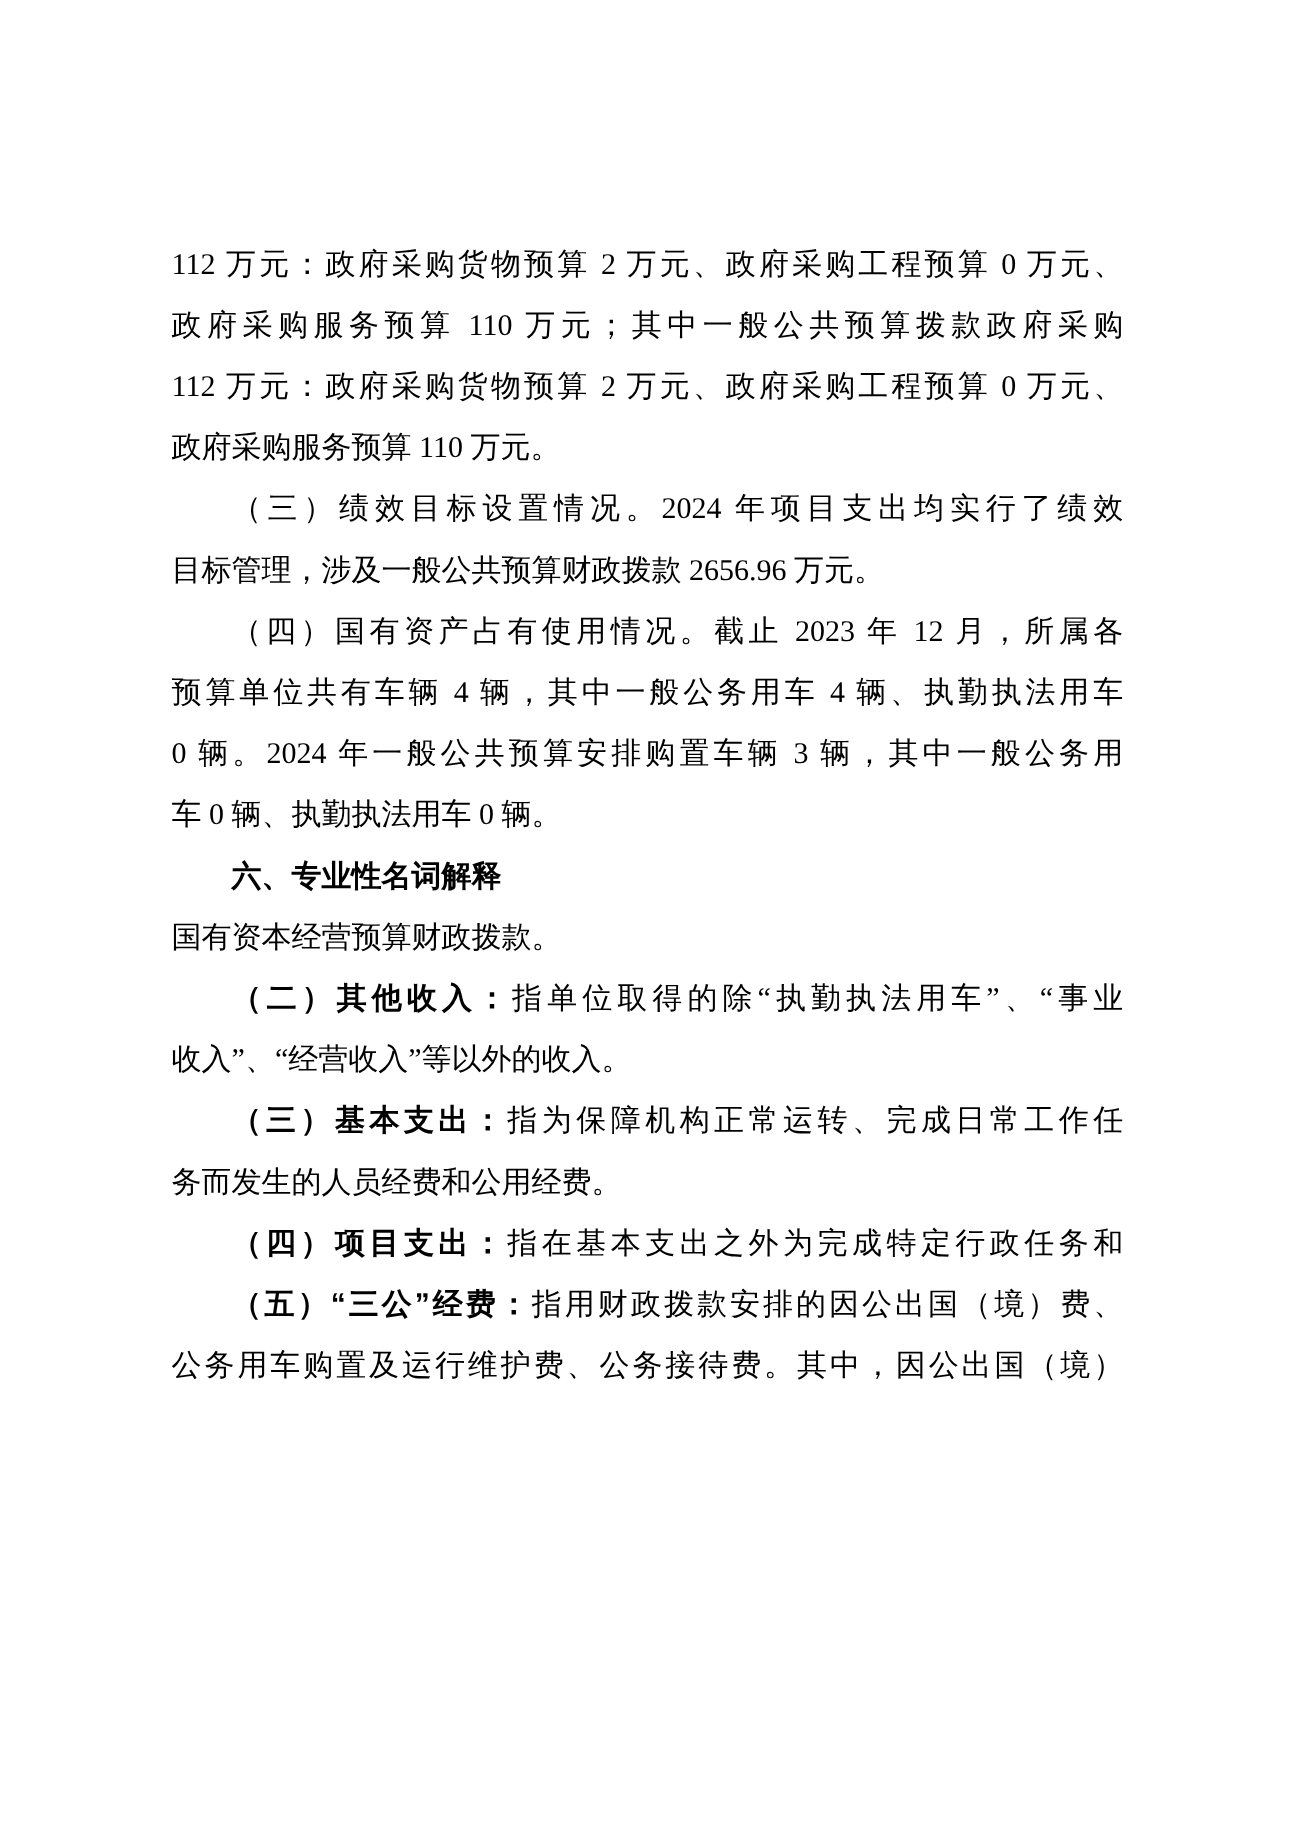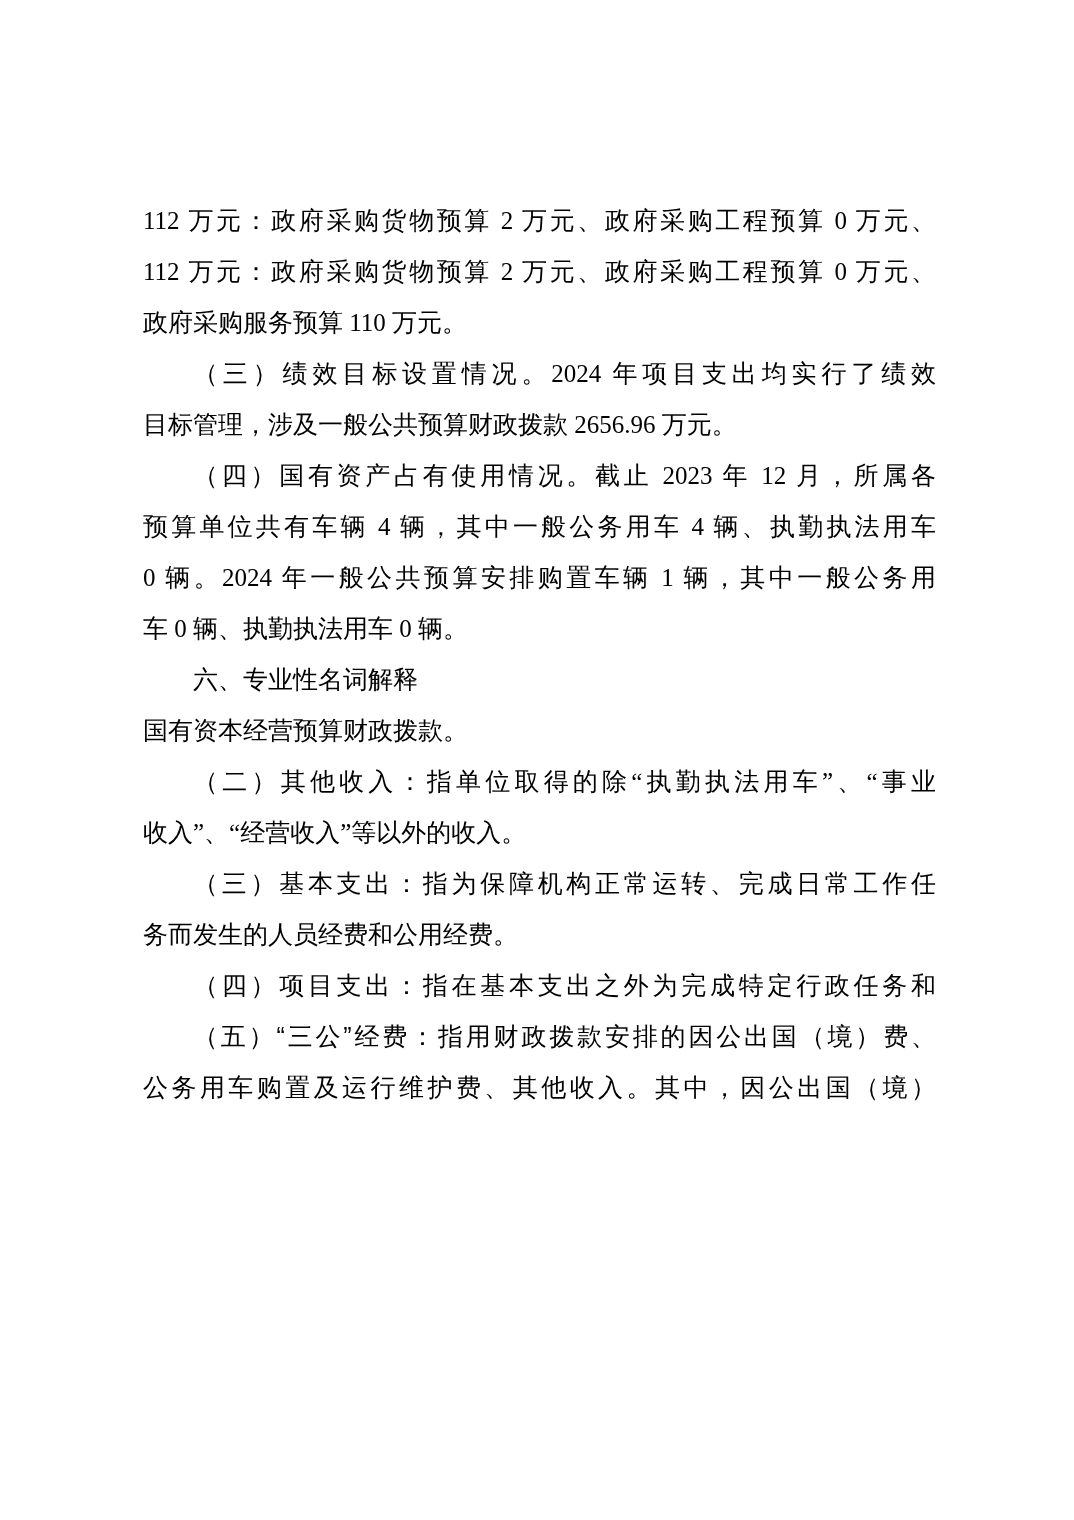--- a/index.html
+++ b/index.html
@@ -31,41 +31,42 @@
     overflow: hidden;
   }
   .line.jl {
     text-align: justify;
     text-align-last: justify;
   }
   .line.indent {
     text-indent: 2em;
   }
   .run.bold, .line.heading .run {
-    font-weight: 400;
+    font-weight: 700;
     font-family: "Liberation Sans", "DejaVu Sans", sans-serif;
   }
 </style>
 </head>
 <body>
 
 <div class="page">
   <div class="doc-body">
       <div class="line jl"><span class="run">112 万元：政府采购货物预算 2 万元、政府采购工程预算 0 万元、</span></div>
+      <div class="line jl"><span class="run">政府采购服务预算 110 万元；其中一般公共预算拨款政府采购</span></div>
       <div class="line jl"><span class="run">112 万元：政府采购货物预算 2 万元、政府采购工程预算 0 万元、</span></div>
       <div class="line"><span class="run">政府采购服务预算 110 万元。</span></div>
       <div class="line indent jl"><span class="run">（三）绩效目标设置情况。2024 年项目支出均实行了绩效</span></div>
       <div class="line"><span class="run">目标管理，涉及一般公共预算财政拨款 2656.96 万元。</span></div>
       <div class="line indent jl"><span class="run">（四）国有资产占有使用情况。截止 2023 年 12 月，所属各</span></div>
       <div class="line jl"><span class="run">预算单位共有车辆 4 辆，其中一般公务用车 4 辆、执勤执法用车</span></div>
-      <div class="line jl"><span class="run">0 辆。2024 年一般公共预算安排购置车辆 1 辆，其中一般公务用</span></div>
+      <div class="line jl"><span class="run">0 辆。2024 年一般公共预算安排购置车辆 3 辆，其中一般公务用</span></div>
       <div class="line"><span class="run">车 0 辆、执勤执法用车 0 辆。</span></div>
       <div class="line indent heading"><span class="run bold">六、专业性名词解释</span></div>
       <div class="line"><span class="run">国有资本经营预算财政拨款。</span></div>
       <div class="line indent jl"><span class="run bold">（二）其他收入：</span><span class="run">指单位取得的除“执勤执法用车”、“事业</span></div>
       <div class="line"><span class="run">收入”、“经营收入”等以外的收入。</span></div>
       <div class="line indent jl"><span class="run bold">（三）基本支出：</span><span class="run">指为保障机构正常运转、完成日常工作任</span></div>
       <div class="line"><span class="run">务而发生的人员经费和公用经费。</span></div>
       <div class="line indent jl"><span class="run bold">（四）项目支出：</span><span class="run">指在基本支出之外为完成特定行政任务和</span></div>
       <div class="line indent jl"><span class="run bold">（五）“三公”经费：</span><span class="run">指用财政拨款安排的因公出国（境）费、</span></div>
-      <div class="line jl"><span class="run">公务用车购置及运行维护费、其他收入。其中，因公出国（境）</span></div>
+      <div class="line jl"><span class="run">公务用车购置及运行维护费、公务接待费。其中，因公出国（境）</span></div>
     </div>
 </div>
 
 </body></html>

